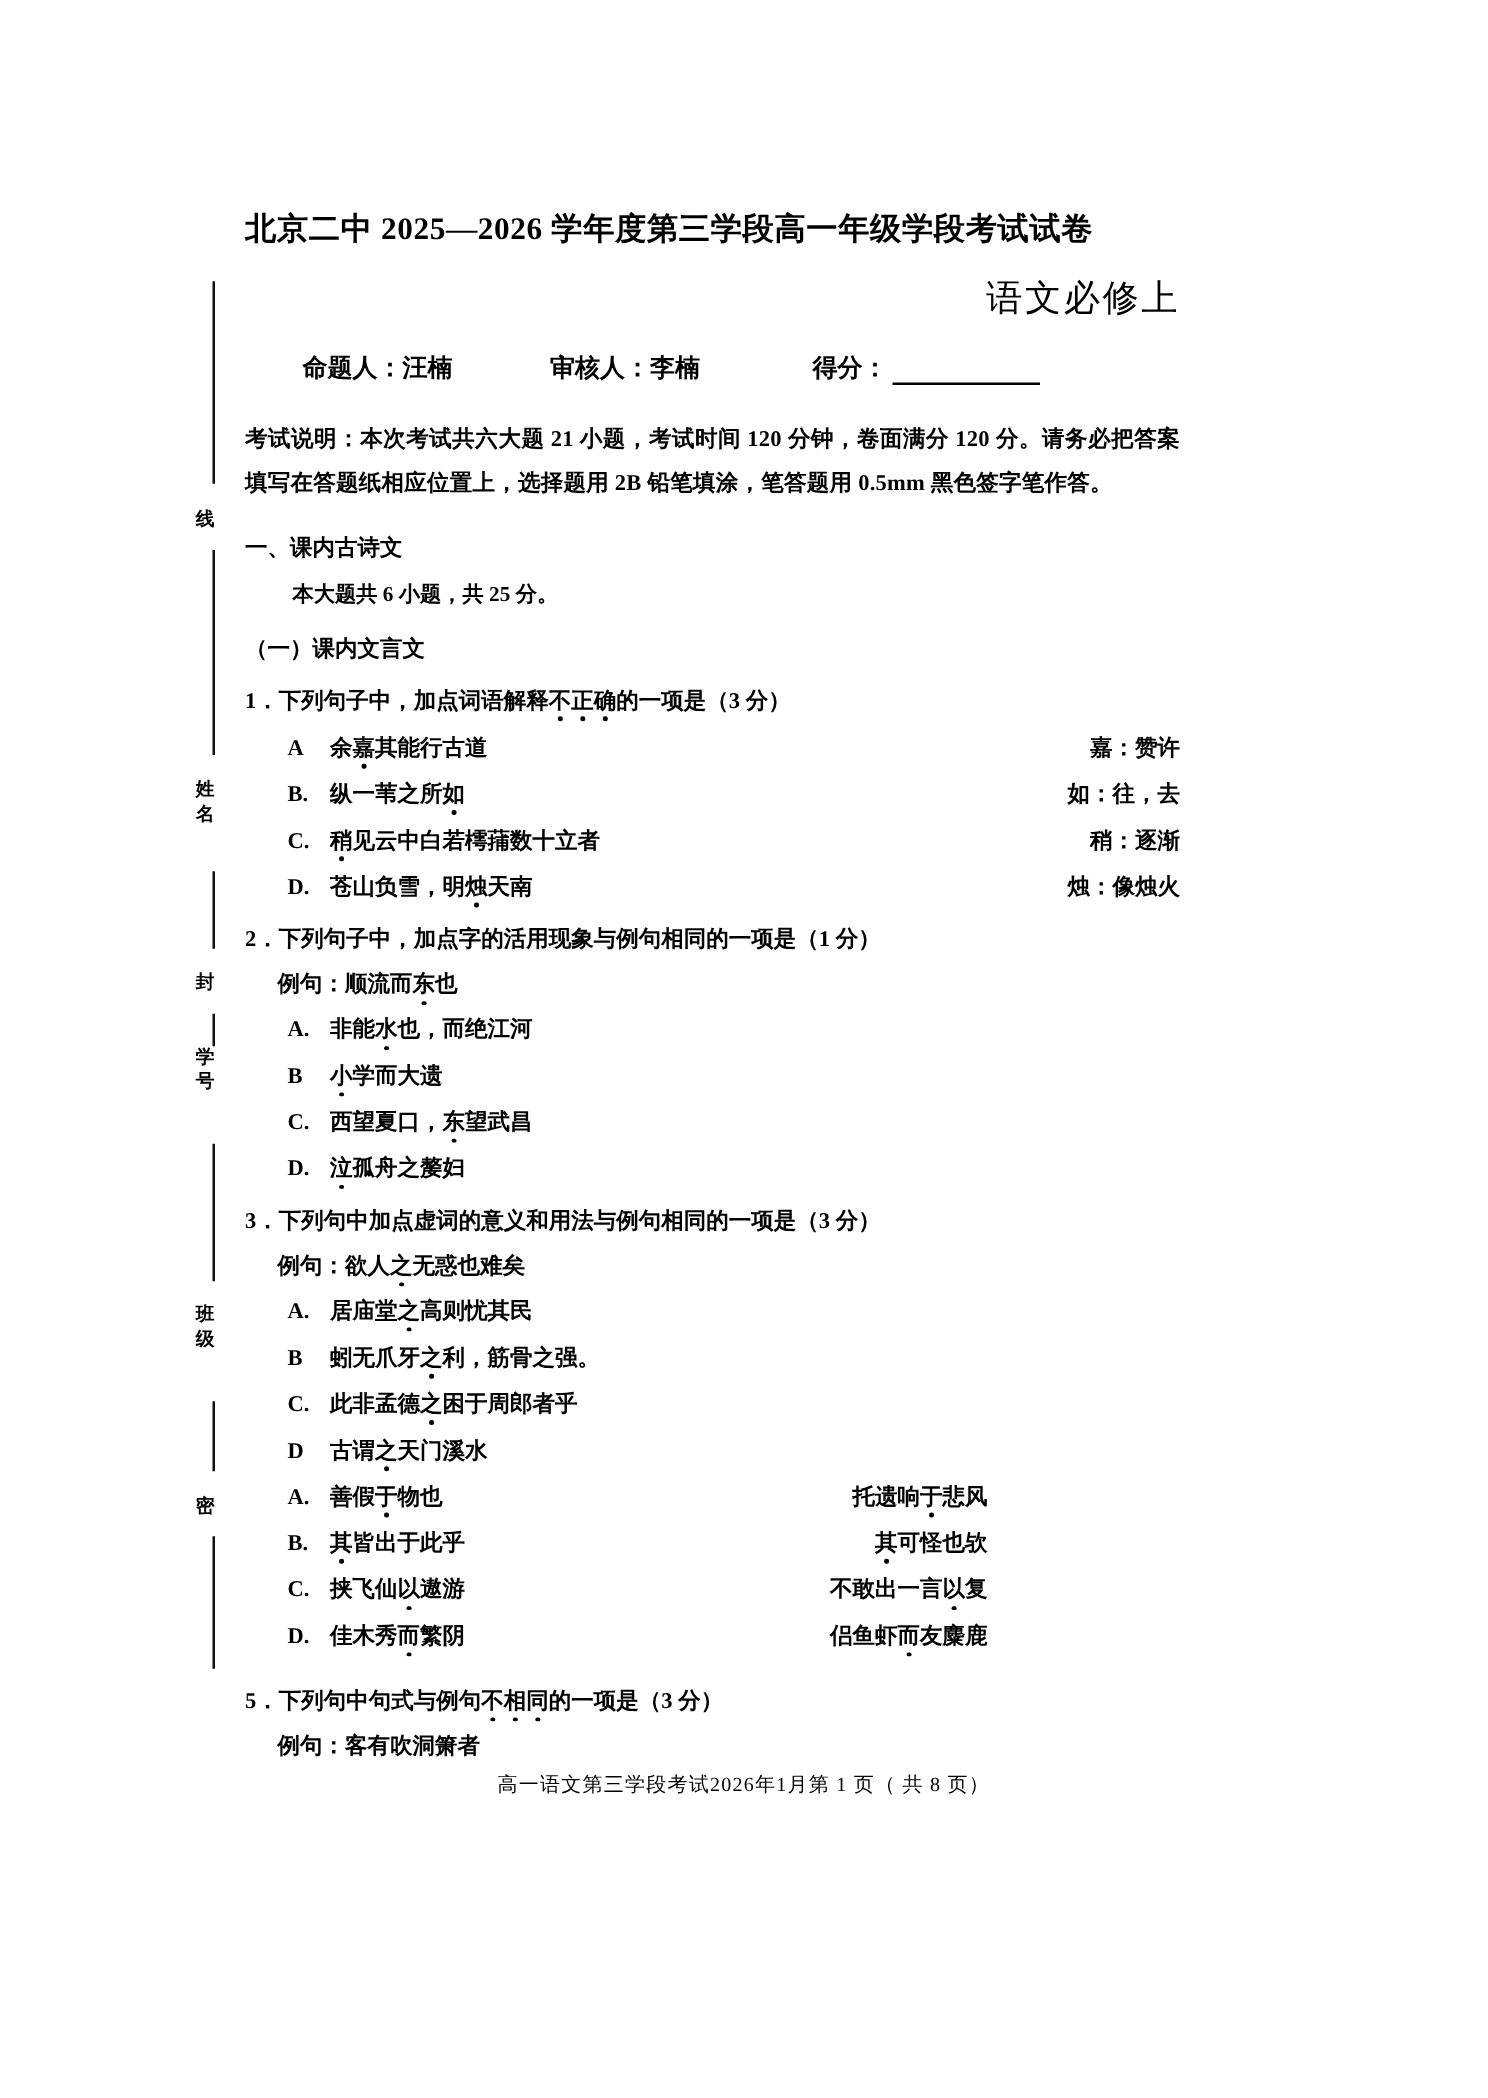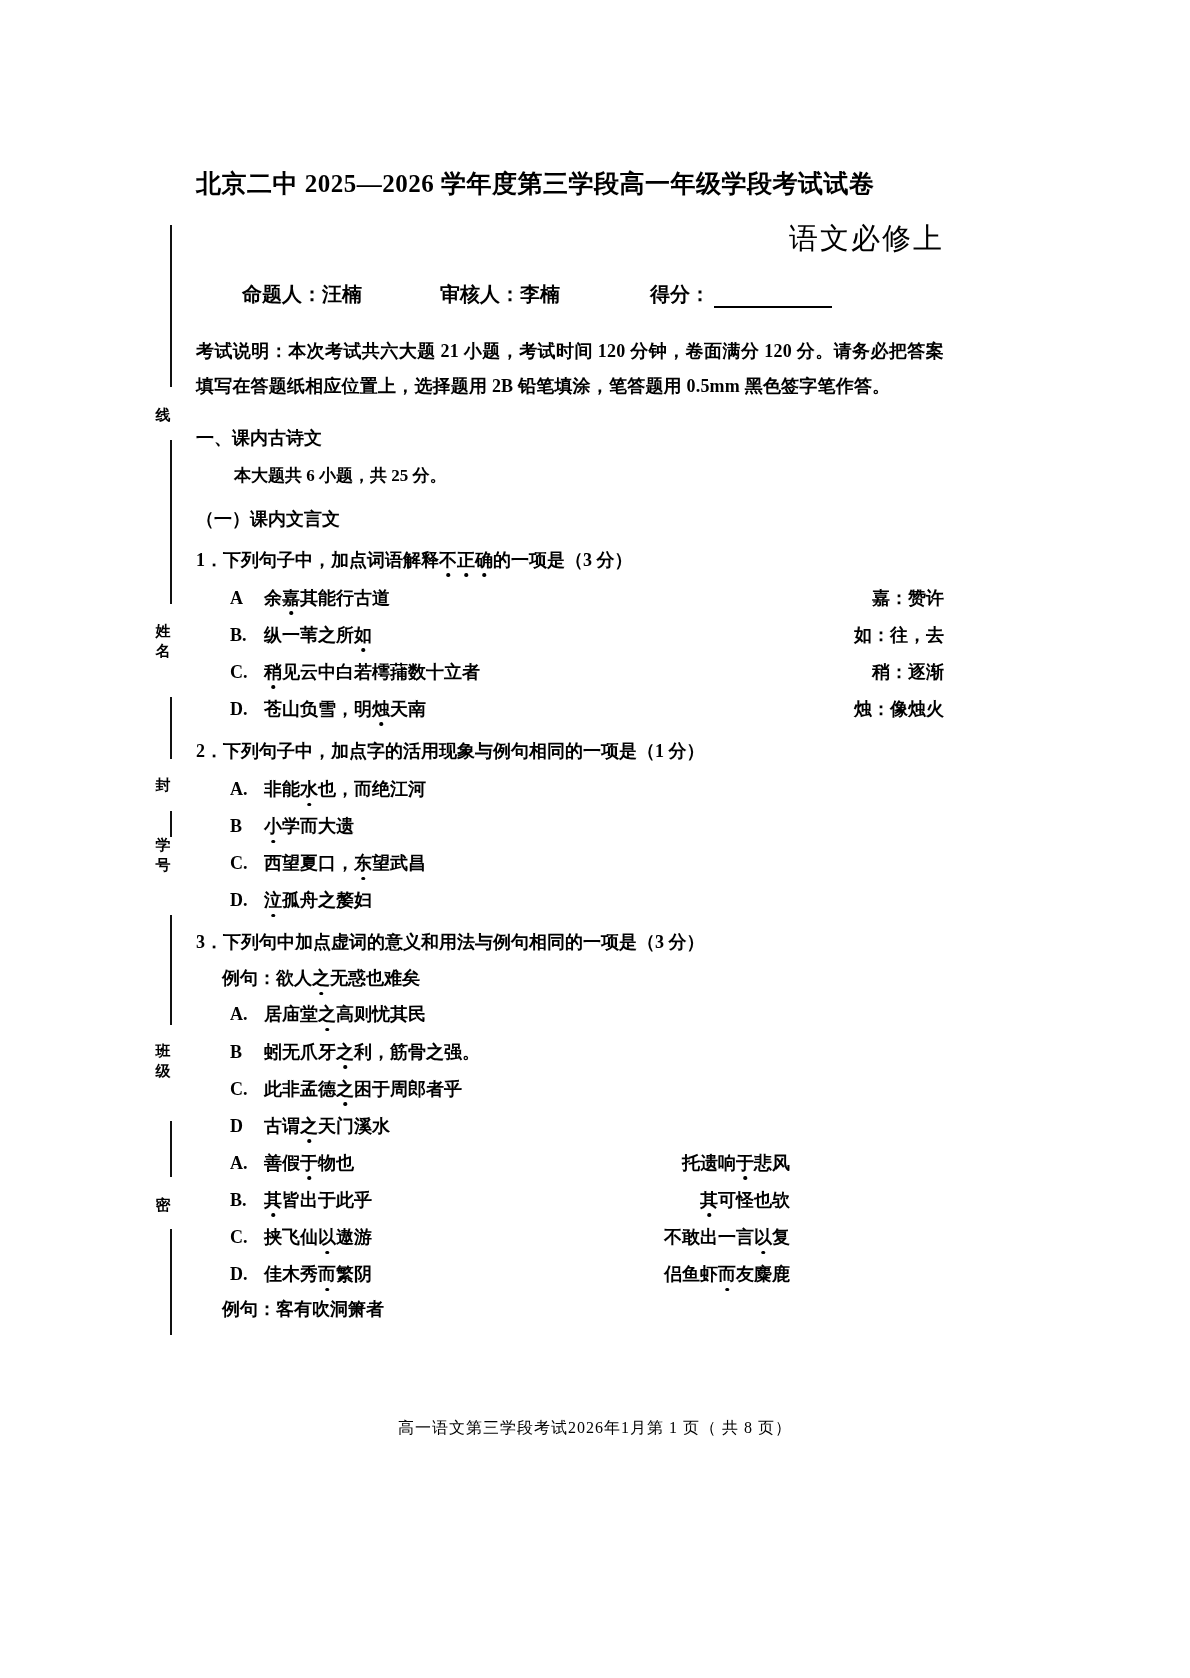--- a/index.html
+++ b/index.html
@@ -144,20 +144,21 @@
       <span class="opt-txt col-a"><span class="dot">稍</span>见云中白若樗蒱数十立者</span>
       <span class="opt-txt2">稍：逐渐</span>
     </div>
     <div class="opt">
       <span class="opt-lab">D.</span>
       <span class="opt-txt col-a">苍山负雪，明<span class="dot">烛</span>天南</span>
       <span class="opt-txt2">烛：像烛火</span>
     </div>
 
     <div class="q">2．下列句子中，加点字的活用现象与例句相同的一项是（1 分）</div>
+    <div class="example">例句：顺流而<span class="dot">东</span>也</div>
     <div class="opt">
       <span class="opt-lab">A.</span>
       <span class="opt-txt">非能<span class="dot">水</span>也，而绝江河</span>
     </div>
     <div class="opt">
       <span class="opt-lab">B</span>
       <span class="opt-txt"><span class="dot">小</span>学而大遗</span>
     </div>
     <div class="opt">
       <span class="opt-lab">C.</span>
@@ -201,18 +202,21 @@
       <span class="opt-lab">C.</span>
       <span class="opt-txt col-a">挟飞仙<span class="dot">以</span>遨游</span>
       <span class="opt-txt2">不敢出一言<span class="dot">以</span>复</span>
     </div>
     <div class="opt two-col">
       <span class="opt-lab">D.</span>
       <span class="opt-txt col-a">佳木秀<span class="dot">而</span>繁阴</span>
       <span class="opt-txt2">侣鱼虾<span class="dot">而</span>友麋鹿</span>
     </div>
 
+    <div class="q" style="margin-top:26px;">
+      <span>5．下列句中句式与例句</span><span class="dot">不</span><span class="dot">相</span><span class="dot">同</span><span>的一项是（3 分）</span>
+    </div>
     <div class="example">例句：客有吹洞箫者</div>
 
   </div>
 
   <div class="footer">高一语文第三学段考试2026年1月第 1 页（ 共 8 页）</div>
 </div>
 
 </body></html>

